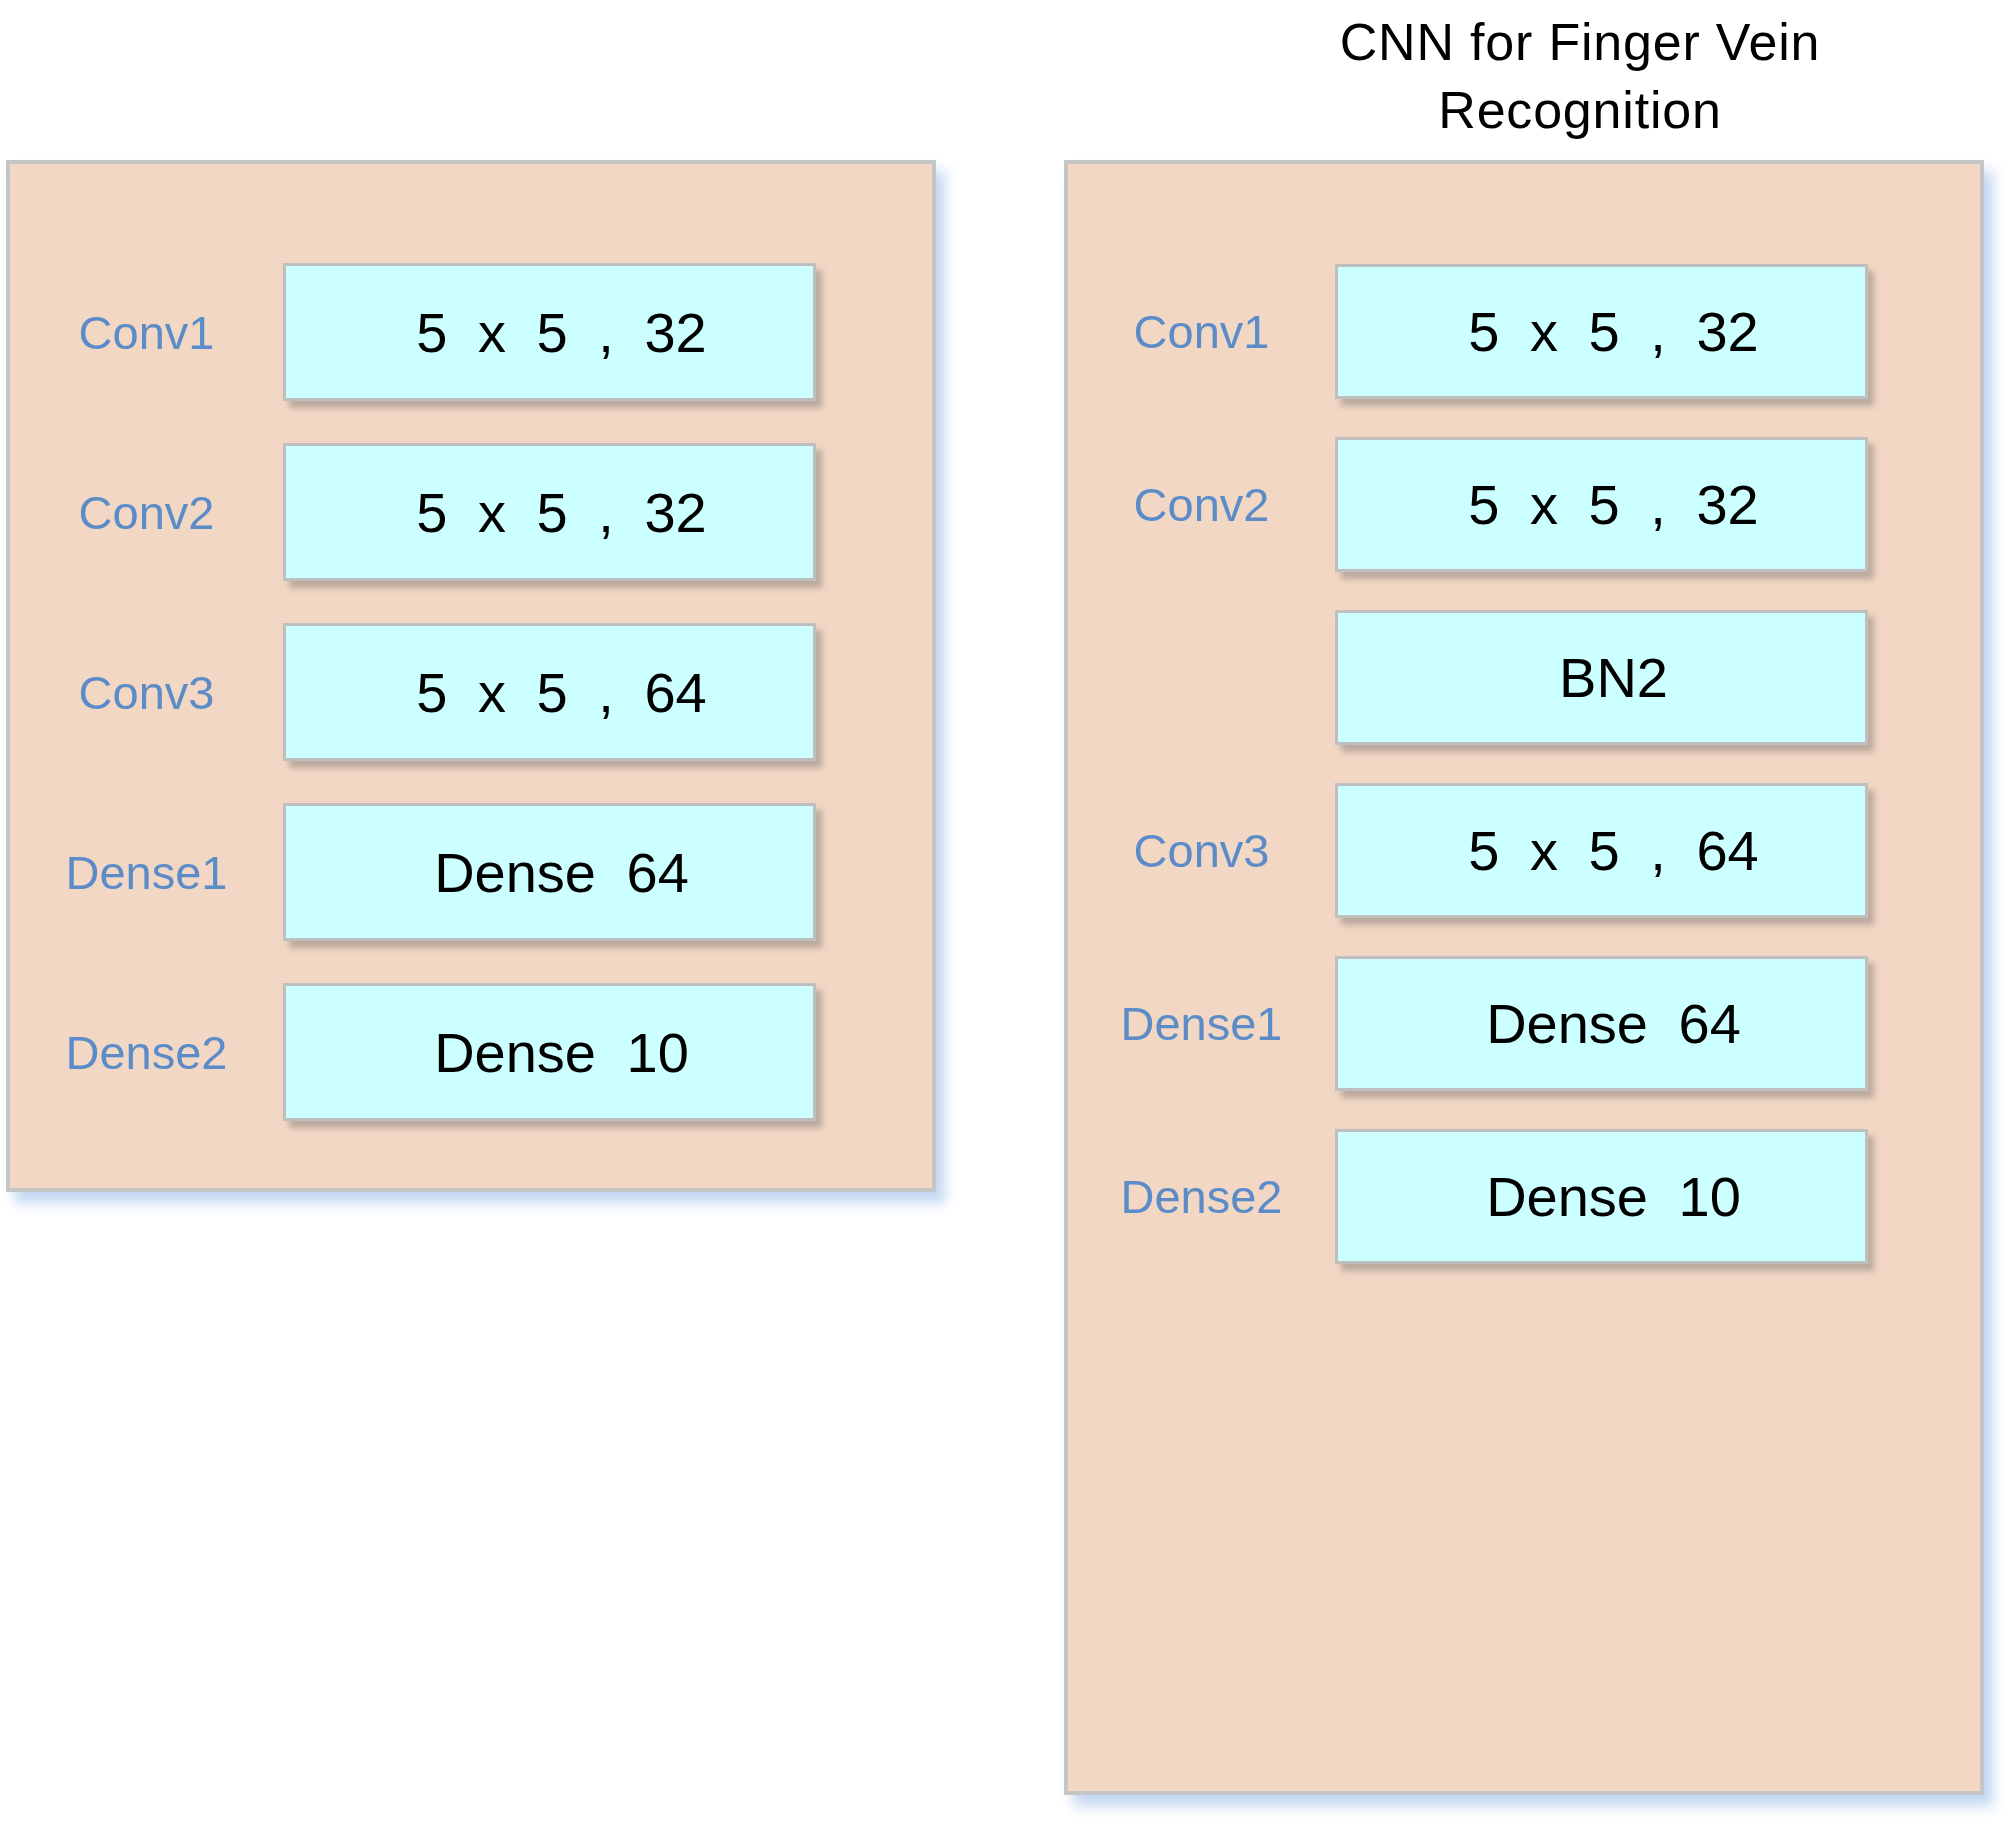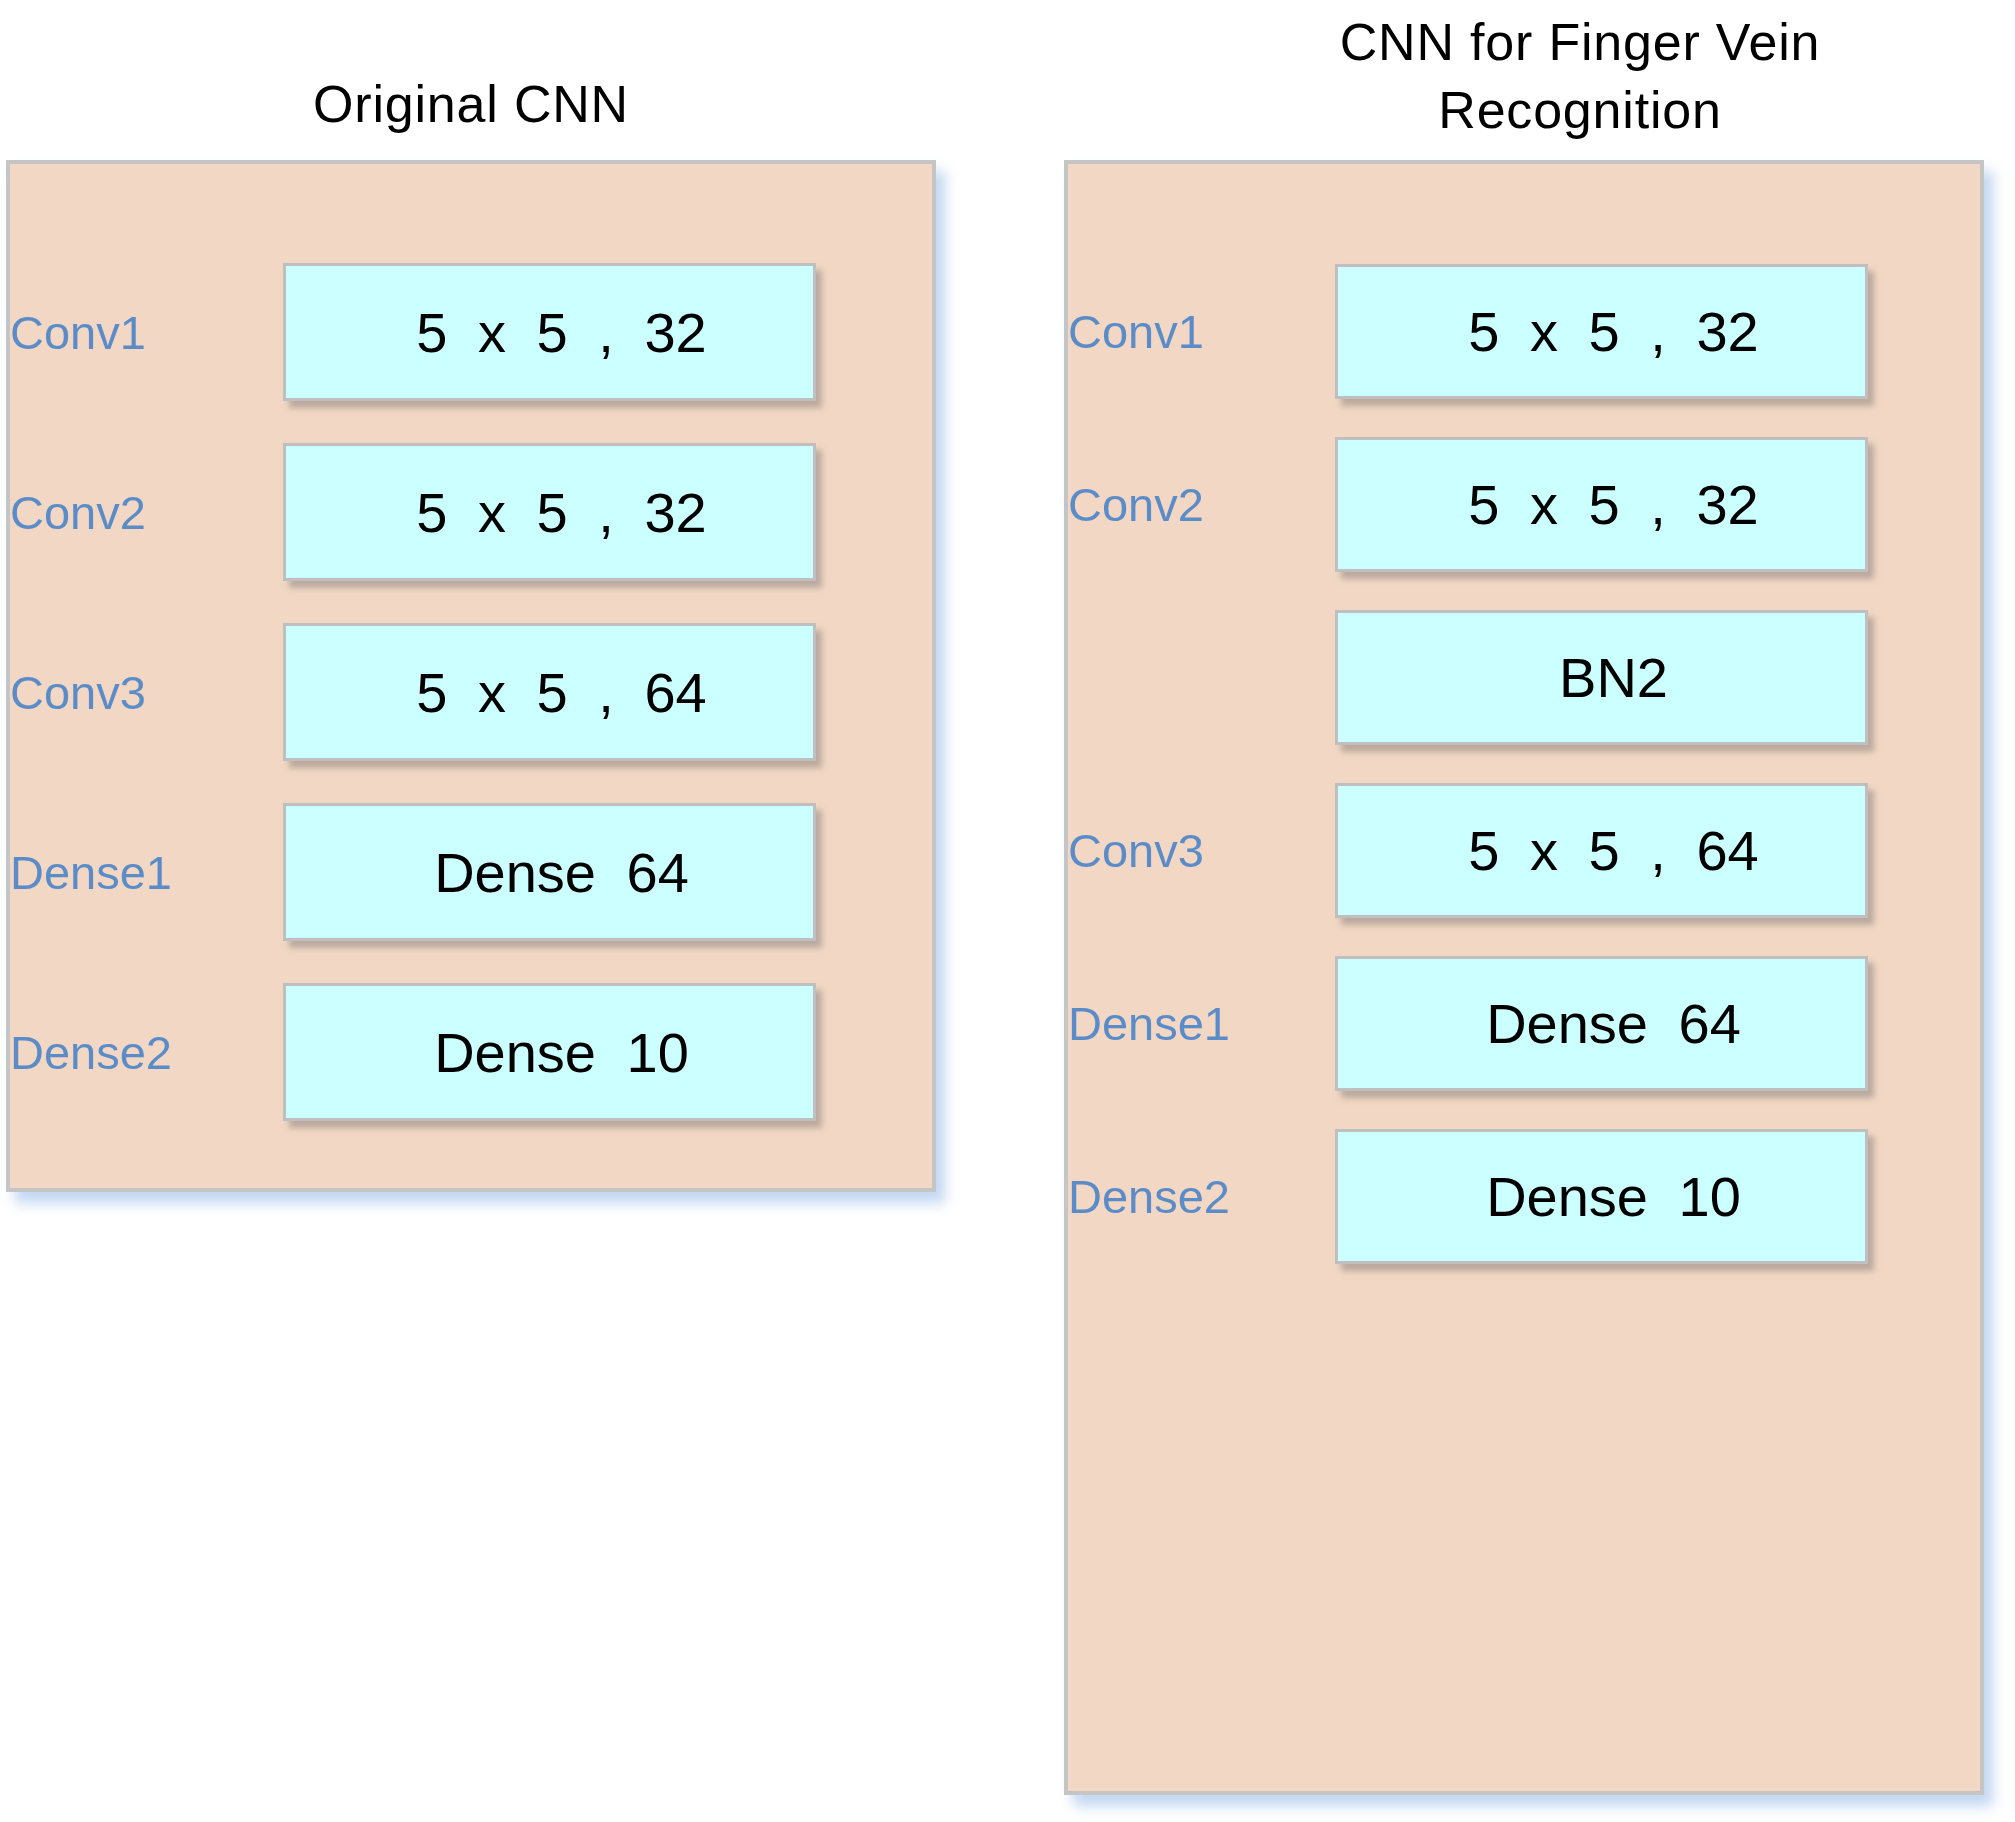--- a/index.html
+++ b/index.html
@@ -63,21 +63,21 @@
   }
   #left-panel .row {
     height: 138px;
     margin-bottom: 42px;
   }
   #right-panel .row {
     height: 135px;
     margin-bottom: 38px;
   }
   .row-label {
-    text-align: left;
+    text-align: center;
     color: #5B8CC8;
     font-size: 47px;
     flex: 0 0 auto;
   }
   #left-panel .row-label { width: 273px; }
   #right-panel .row-label { width: 267px; }
   .layer-box {
     background: #CCFFFF;
     border: 3.8px solid #BFBFBF;
     box-sizing: border-box;
@@ -93,21 +93,20 @@
     padding-left: 24px;
   }
   #left-panel .layer-box { width: 533px; }
   #right-panel .layer-box { width: 533px; }
 </style>
 </head>
 <body>
 
 <div class="canvas">
 
-  <div class="diagram-title" id="left-title">Original CNN</div>
 
   <div class="diagram-title" id="right-title">
     <div>CNN for Finger Vein</div>
     <div>Recognition</div>
   </div>
 
   <div class="panel" id="left-panel">
     <div class="row">
       <div class="row-label">Conv1</div>
       <div class="layer-box">5 x 5 , 32</div>

